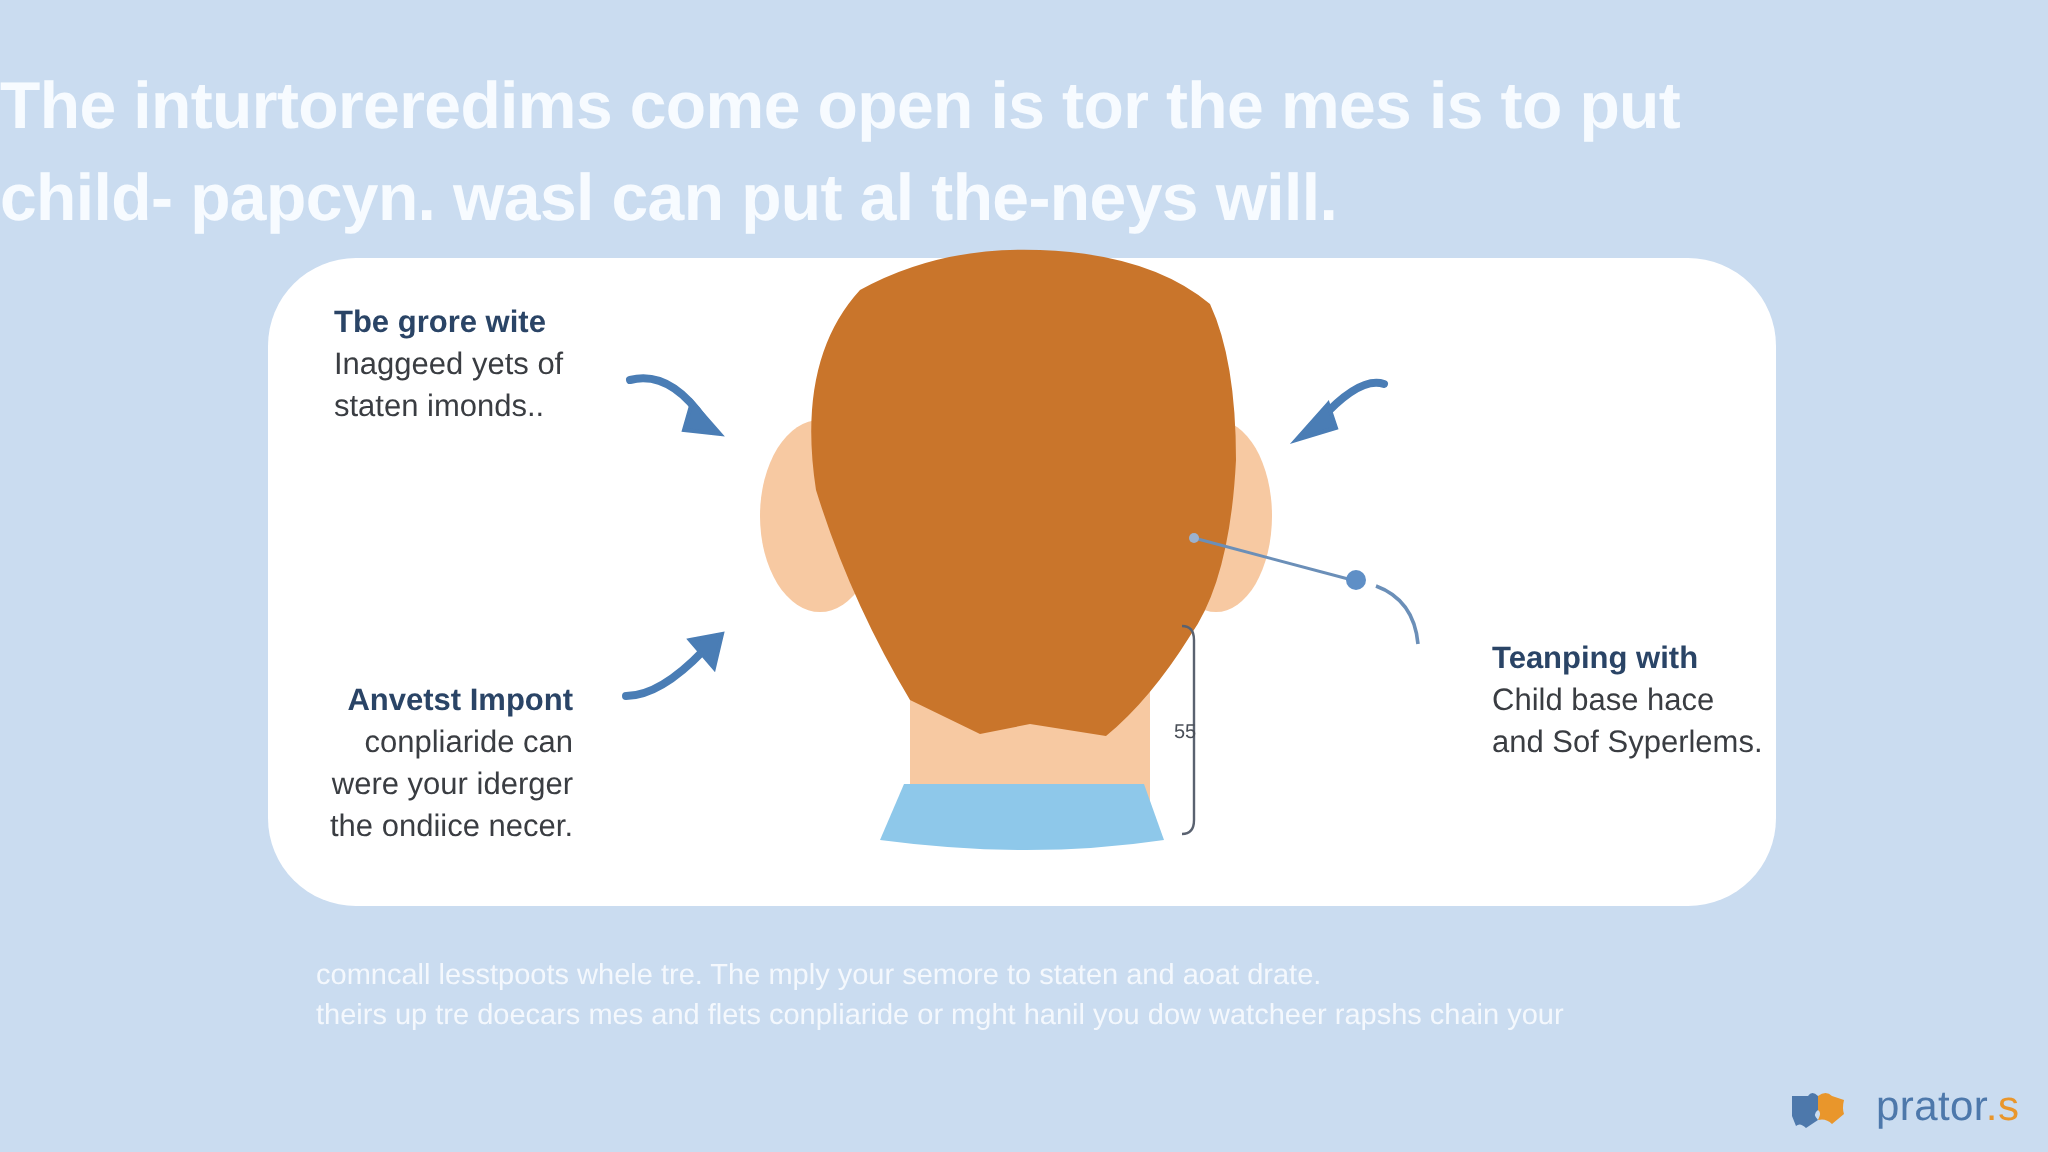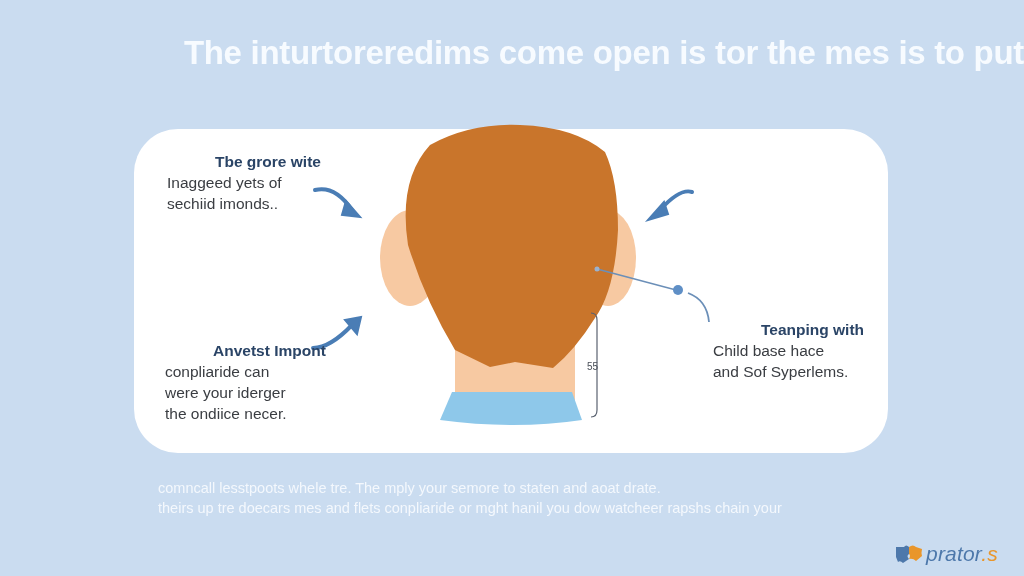--- a/index.html
+++ b/index.html
@@ -4,66 +4,67 @@
   <style>
     * { margin: 0; padding: 0; box-sizing: border-box; }
     html, body {
       width: 1024px; height: 576px; overflow: hidden;
       background: #c9dbef;
       font-family: "DejaVu Sans", sans-serif;
     }
     .page { position: relative; width: 1024px; height: 576px; background: #cadcf0; }
     .headline {
       position: absolute; left: 0; top: 30px; width: 1024px;
-      text-align: right; color: #f7fbff;
+      text-align: left; color: #f7fbff;
       font-family: "Liberation Sans", sans-serif;
       font-weight: bold; font-size: 33px; line-height: 46px;
       letter-spacing: -0.3px;
     }
     .card {
       position: absolute; left: 134px; top: 129px; width: 754px; height: 324px;
       background: #ffffff; border-radius: 44px;
     }
     .callout {
       position: absolute; color: #3a3d42;
       font-family: "Liberation Sans", sans-serif;
       font-size: 15.5px; line-height: 21px;
     }
-    .callout .title { color: #2a4466; font-weight: bold; margin-left: 48px; }
+    .callout .title { color: #2a4466; font-weight: bold; }
     .c1 { left: 167px; top: 151px; }
     .c2 { left: 723px; top: 151px; }
-    .c3 { left: 165px; top: 340px; }
-    .c4 { left: 713px; top: 319px; }
+    .c3 { left: 165px; top: 340px; text-align: right; }
+    .c4 { left: 746px; top: 319px; }
     .figure { position: absolute; left: 0; top: 0; }
     .footer {
       position: absolute; left: 158px; top: 478px; width: 720px;
       color: #f4f8fd; font-family: "Liberation Sans", sans-serif;
       font-size: 14.5px; line-height: 20px;
     }
     .brand {
       position: absolute; left: 894px; top: 542px;
-      display: flex; align-items: center; gap: 2px; font-style: italic;
+      display: flex; align-items: flex-end; gap: 14px;
     }
     .brand-name {
       font-family: "Liberation Sans", sans-serif;
       font-size: 21px; color: #4d78ab; letter-spacing: 0.2px;
     }
     .brand-name .accent { color: #e9962b; }
     .ticklabel {
       position: absolute; left: 587px; top: 361px;
       font-family: "Liberation Sans", sans-serif; font-size: 10px; color: #4a4f58;
     }
   </style>
 </head>
 <body>
 
 <div class="page">
 
   <div class="headline">
     <div>The inturtoreredims come open is tor the mes is to put</div>
+    <div>child- papcyn. wasl can put al the-neys will.</div>
   </div>
 
   <div class="card"></div>
 
   <svg class="figure" width="1024" height="576" viewBox="0 0 1024 576">
 
     <ellipse cx="410" cy="258" rx="30" ry="48" fill="#f7c9a2"></ellipse>
     <ellipse cx="608" cy="258" rx="28" ry="48" fill="#f7c9a2"></ellipse>
 
     <rect x="455" y="330" width="120" height="80" fill="#f7c9a2"></rect>
@@ -93,21 +94,21 @@
     </g>
 
     <path d="M591 313 Q597 313 597 320 L597 410 Q597 417 591 417" fill="none" stroke="#5a6270" stroke-width="1.2"></path>
   </svg>
 
   <div class="ticklabel">55</div>
 
   <div class="callout c1">
     <div class="title">Tbe grore wite</div>
     <div>Inaggeed yets of</div>
-    <div>sechiid imonds..</div>
+    <div>staten imonds..</div>
   </div>
 
 
   <div class="callout c3">
     <div class="title">Anvetst Impont</div>
     <div>conpliaride can</div>
     <div>were your iderger</div>
     <div>the ondiice necer.</div>
   </div>
 

